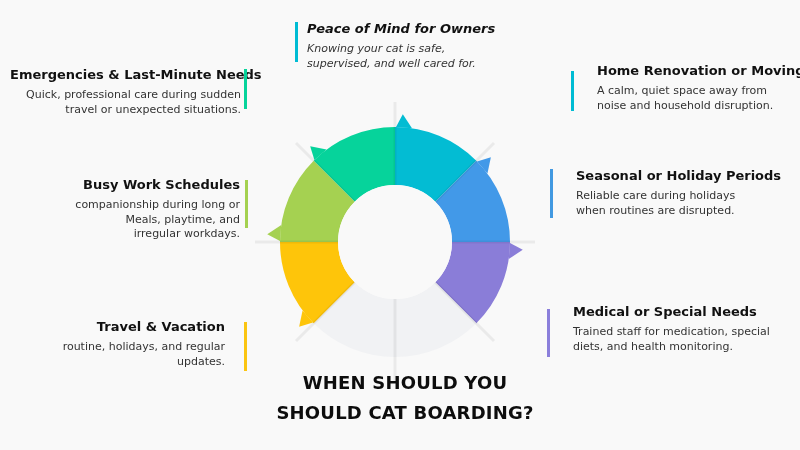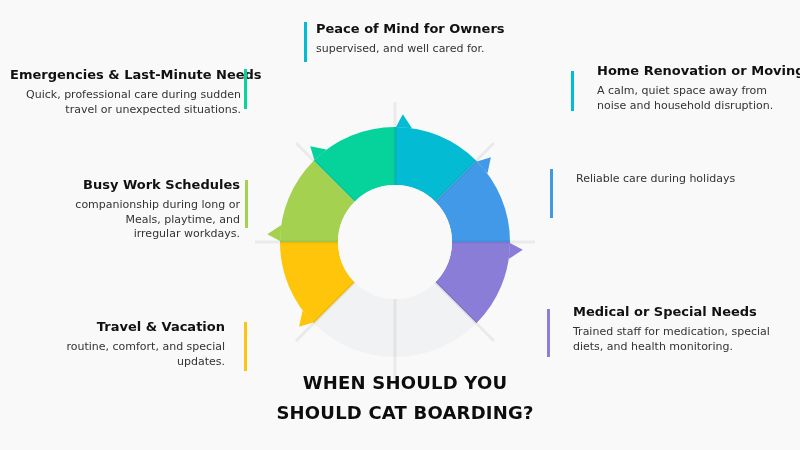--- a/index.html
+++ b/index.html
@@ -54,58 +54,61 @@
       <path d="M313.68272016354706,323.31727983645294 A115,115 0 0 1 280,242 L338,242 A57,57 0 0 0 354.6949134723668,282.3050865276332 Z" fill="#fec50a"></path>
       <path d="M302.55646102902,310.40462047640426 L299.1336677390077,326.8153661716144 L312.97619834726913,322.60456539448285 Z" fill="#fec50a"></path>
       <line x1="354.6949134723668" y1="282.3050865276332" x2="296.00505063388334" y2="340.99494936611666" stroke="rgba(0,0,0,0.06)" stroke-width="3"></line>
       <path d="M280,242 A115,115 0 0 1 313.682720163547,160.68272016354706 L354.6949134723668,201.6949134723668 A57,57 0 0 0 338,242 Z" fill="#a5d151"></path>
       <path d="M281.26317571337955,225.00191772009478 L267.23874580200106,234.1857869395383 L280.0043788476203,240.99644841768702 Z" fill="#a5d151"></path>
       <line x1="338" y1="242" x2="255" y2="242.00000000000003" stroke="rgba(0,0,0,0.06)" stroke-width="3"></line>
     </g>
   <circle cx="395" cy="242" r="57" fill="#f9f9f9"></circle>
 </svg>
 
-<div class="item top" style="left:316px; top:20px; width:220px;">
+<div class="item top" style="left:307px; top:20px; width:220px;font-style:italic;">
   <div class="bar" style="top: 2px; height: 40px; background: rgb(0, 188, 212);"></div>
   <div class="title">Peace of Mind for Owners</div>
   <div class="desc">
+    <div>Knowing your cat is safe,</div>
       <div>supervised, and well cared for.</div>
   </div>
 </div>
 
 <div class="item right" style="left:573px; top:62px; width:220px;margin-left:24px;">
   <div class="bar" style="top: 9px; height: 40px; background: rgb(0, 188, 212);"></div>
   <div class="title">Home Renovation or Moving</div>
   <div class="desc">
     <div>A calm, quiet space away from</div>
       <div>noise and household disruption.</div>
   </div>
 </div>
 
 <div class="item right" style="left:576px; top:167px; width:220px;">
   <div class="bar" style="top: 2px; height: 49px; background: rgb(66, 153, 225);"></div>
+  <div class="title">Seasonal or Holiday Periods</div>
   <div class="desc">
     <div>Reliable care during holidays</div>
+      <div>when routines are disrupted.</div>
   </div>
 </div>
 
 <div class="item right" style="left:573px; top:303px; width:225px;">
   <div class="bar" style="top: 6px; height: 48px; background: rgb(139, 127, 219);"></div>
   <div class="title">Medical or Special Needs</div>
   <div class="desc">
     <div>Trained staff for medication, special</div>
       <div>diets, and health monitoring.</div>
   </div>
 </div>
 
 <div class="item left" style="left:20px; top:318px; width:205px;text-align:right;">
   <div class="bar" style="right: -22px; top: 4px; height: 49px; background: rgb(251, 197, 18);"></div>
   <div class="title">Travel &amp; Vacation</div>
   <div class="desc">
-      <div>routine, comfort, and special</div>
+      <div>routine, holidays, and regular</div>
       <div>updates.</div>
   </div>
 </div>
 
 <div class="item left" style="left:30px; top:164px; width:210px;margin-top:12px;">
   <div class="bar" style="right: -8px; top: 4px; height: 48px; background: rgb(164, 209, 80);"></div>
   <div class="title">Busy Work Schedules</div>
   <div class="desc">
     <div>companionship during long or</div>
       <div>Meals, playtime, and</div>

